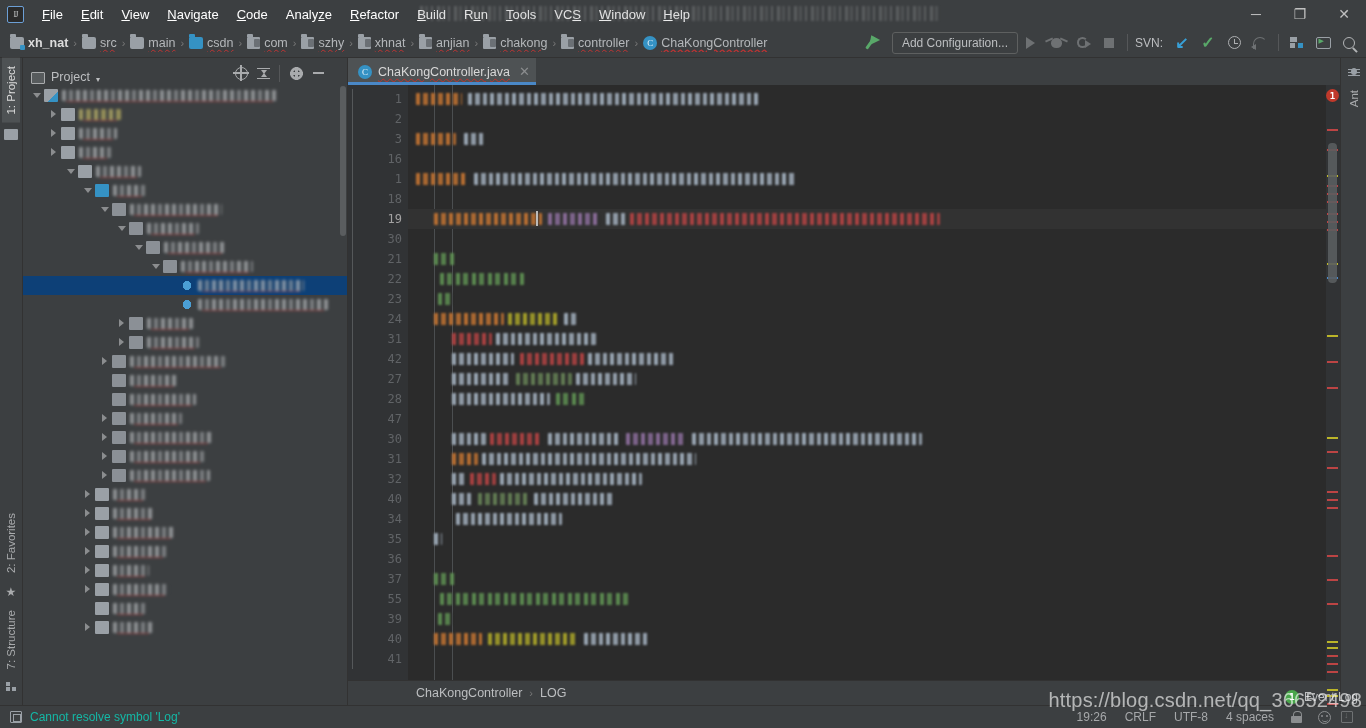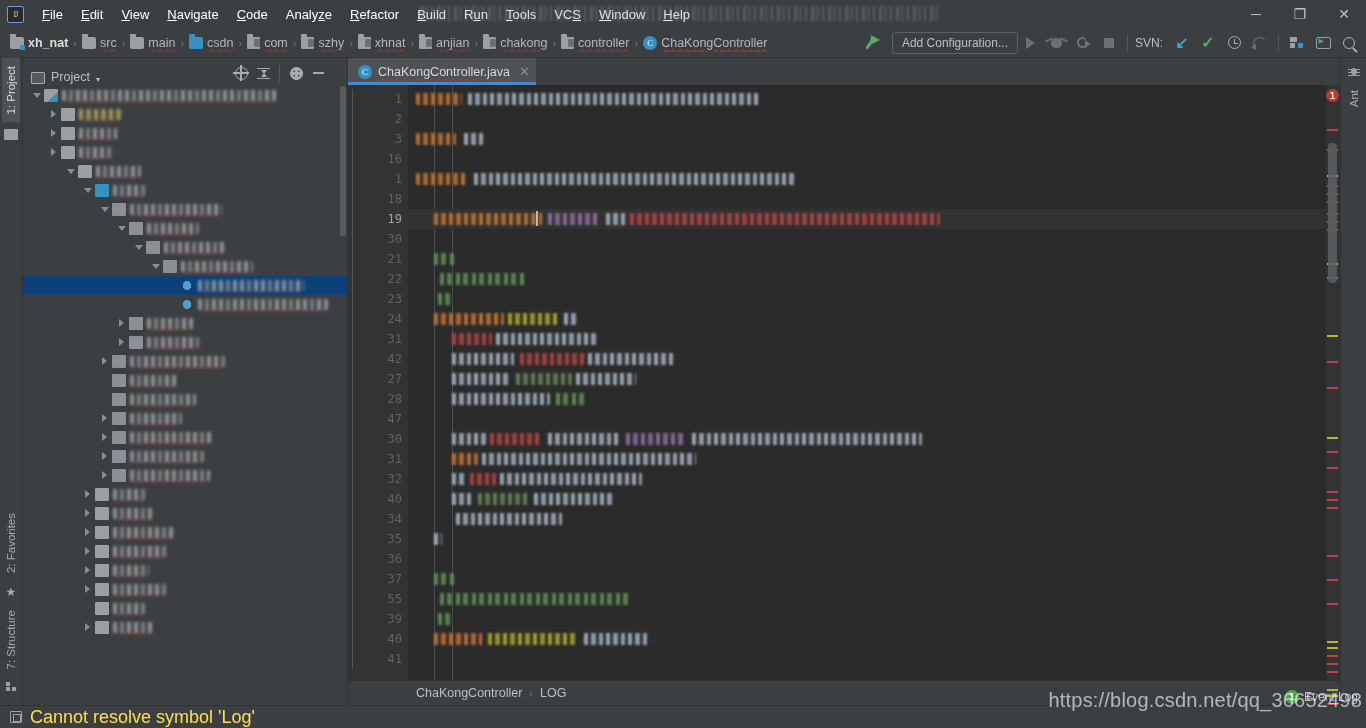--- a/index.html
+++ b/index.html
@@ -414,21 +414,21 @@
     height: 23px; background: #3c3f41; display: flex; align-items: center;
     flex-shrink: 0; border-top: 1px solid #323232; position: relative;
   }
   .sb-doc-ic {
     width: 12px; height: 12px; border: 1.3px solid #9aa0a6; margin: 0 8px 0 10px; position: relative;
     border-radius: 1px; flex-shrink: 0;
   }
   .sb-doc-ic::after {
     content:""; position:absolute; left:2px; top:2px; width:6px; height:6px; border:1.2px solid #9aa0a6;
   }
-  .sb-msg { font-size: 18px; color: #fde047; }
+  .sb-msg { font-size: 12px; color: #14b8a6; }
   .sb-right { margin-left: auto; display: flex; align-items: center; padding-right: 6px; }
   .sb-cell { font-size: 12px; color: #a6a8aa; padding: 0 9px; cursor: default; }
   .lock-ic { width: 11px; height: 12px; margin: 0 8px; position: relative; }
   .lock-ic::before {
     content:""; position:absolute; left:2px; top:0; width:7px; height:6px; border:1.4px solid #8b8d8f;
     border-bottom: none; border-radius: 4px 4px 0 0;
   }
   .lock-ic::after {
     content:""; position:absolute; left:0; top:5px; width:11px; height:7px; background:#8b8d8f; border-radius:1px;
   }
@@ -1077,20 +1077,29 @@
       <div class="rail-tab">
         <span>Ant</span>
       </div>
     </div>
   </div>
 
 
   <div class="statusbar">
     <div class="sb-doc-ic"></div>
     <div class="sb-msg">Cannot resolve symbol 'Log'</div>
+    <div class="sb-right">
+      <div class="sb-cell">19:26</div>
+      <div class="sb-cell">CRLF</div>
+      <div class="sb-cell">UTF-8</div>
+      <div class="sb-cell">4 spaces</div>
+      <div class="lock-ic"></div>
+      <div class="face-ic"></div>
+      <div class="dl-ic"></div>
+    </div>
     <div class="evt-log">
       <div class="evt-badge">1</div>
       <div class="evt-text">Event Log</div>
     </div>
   </div>
 
   <div class="watermark">https://blog.csdn.net/qq_36652498</div>
 </div>
 
 </body></html>

